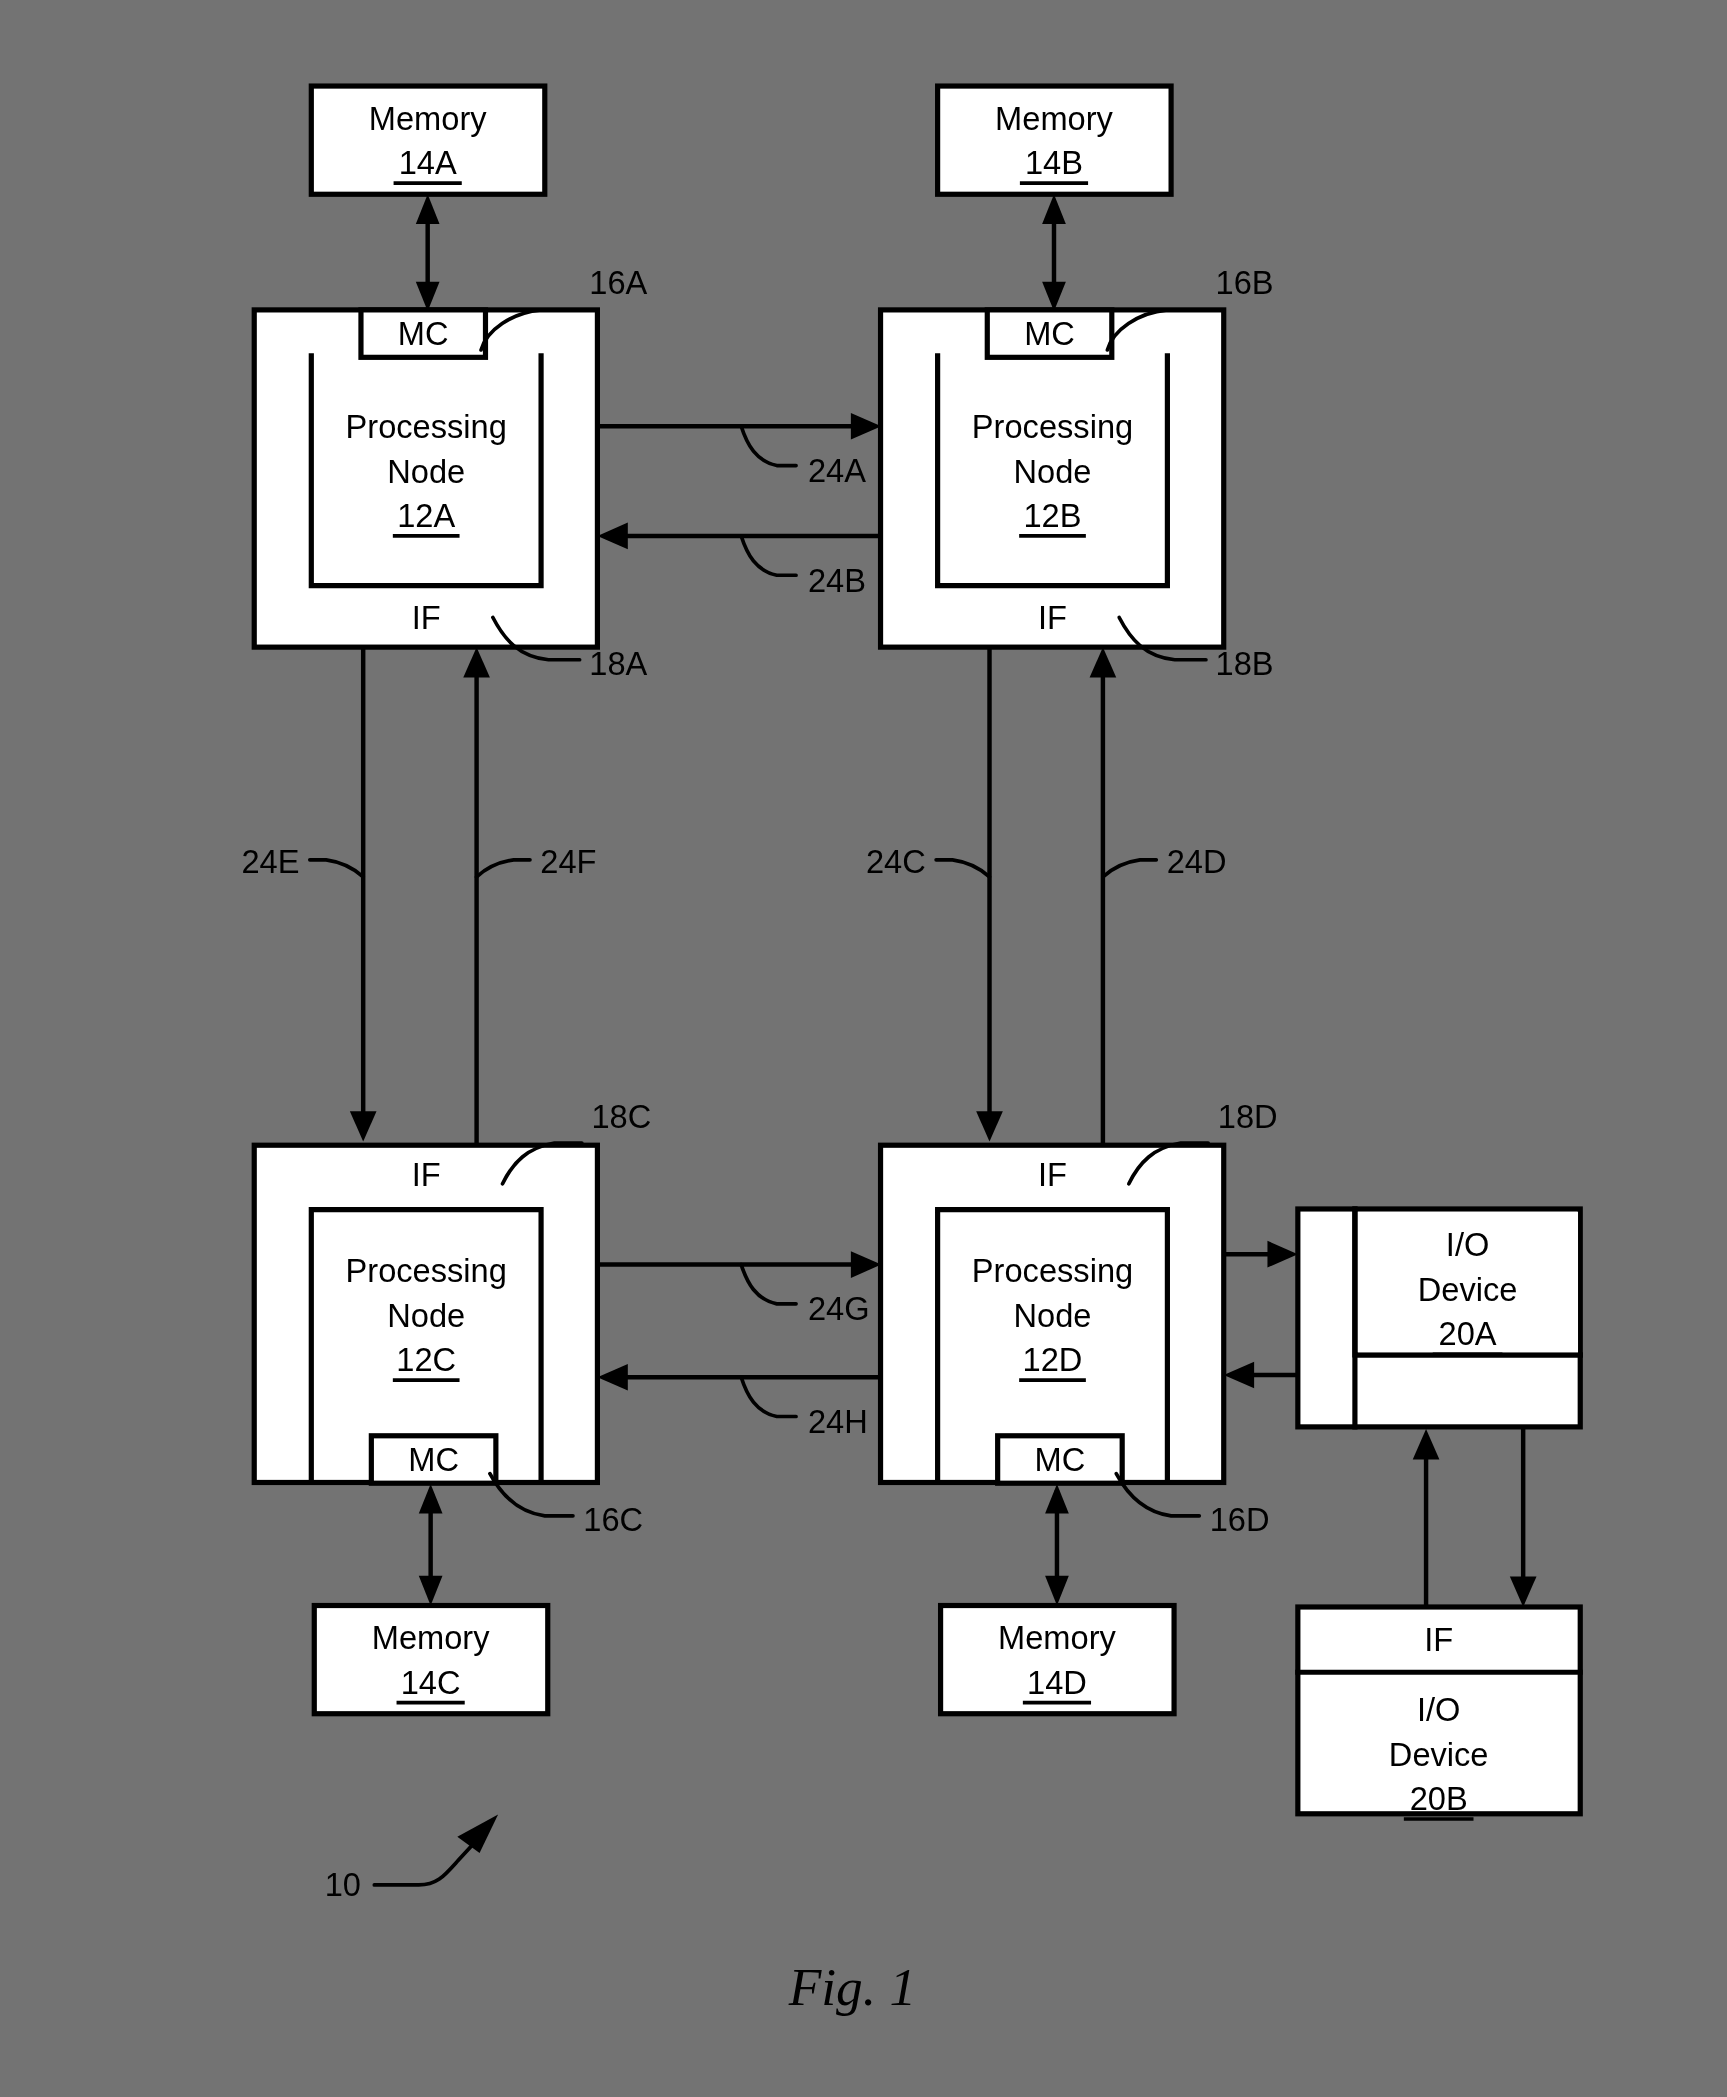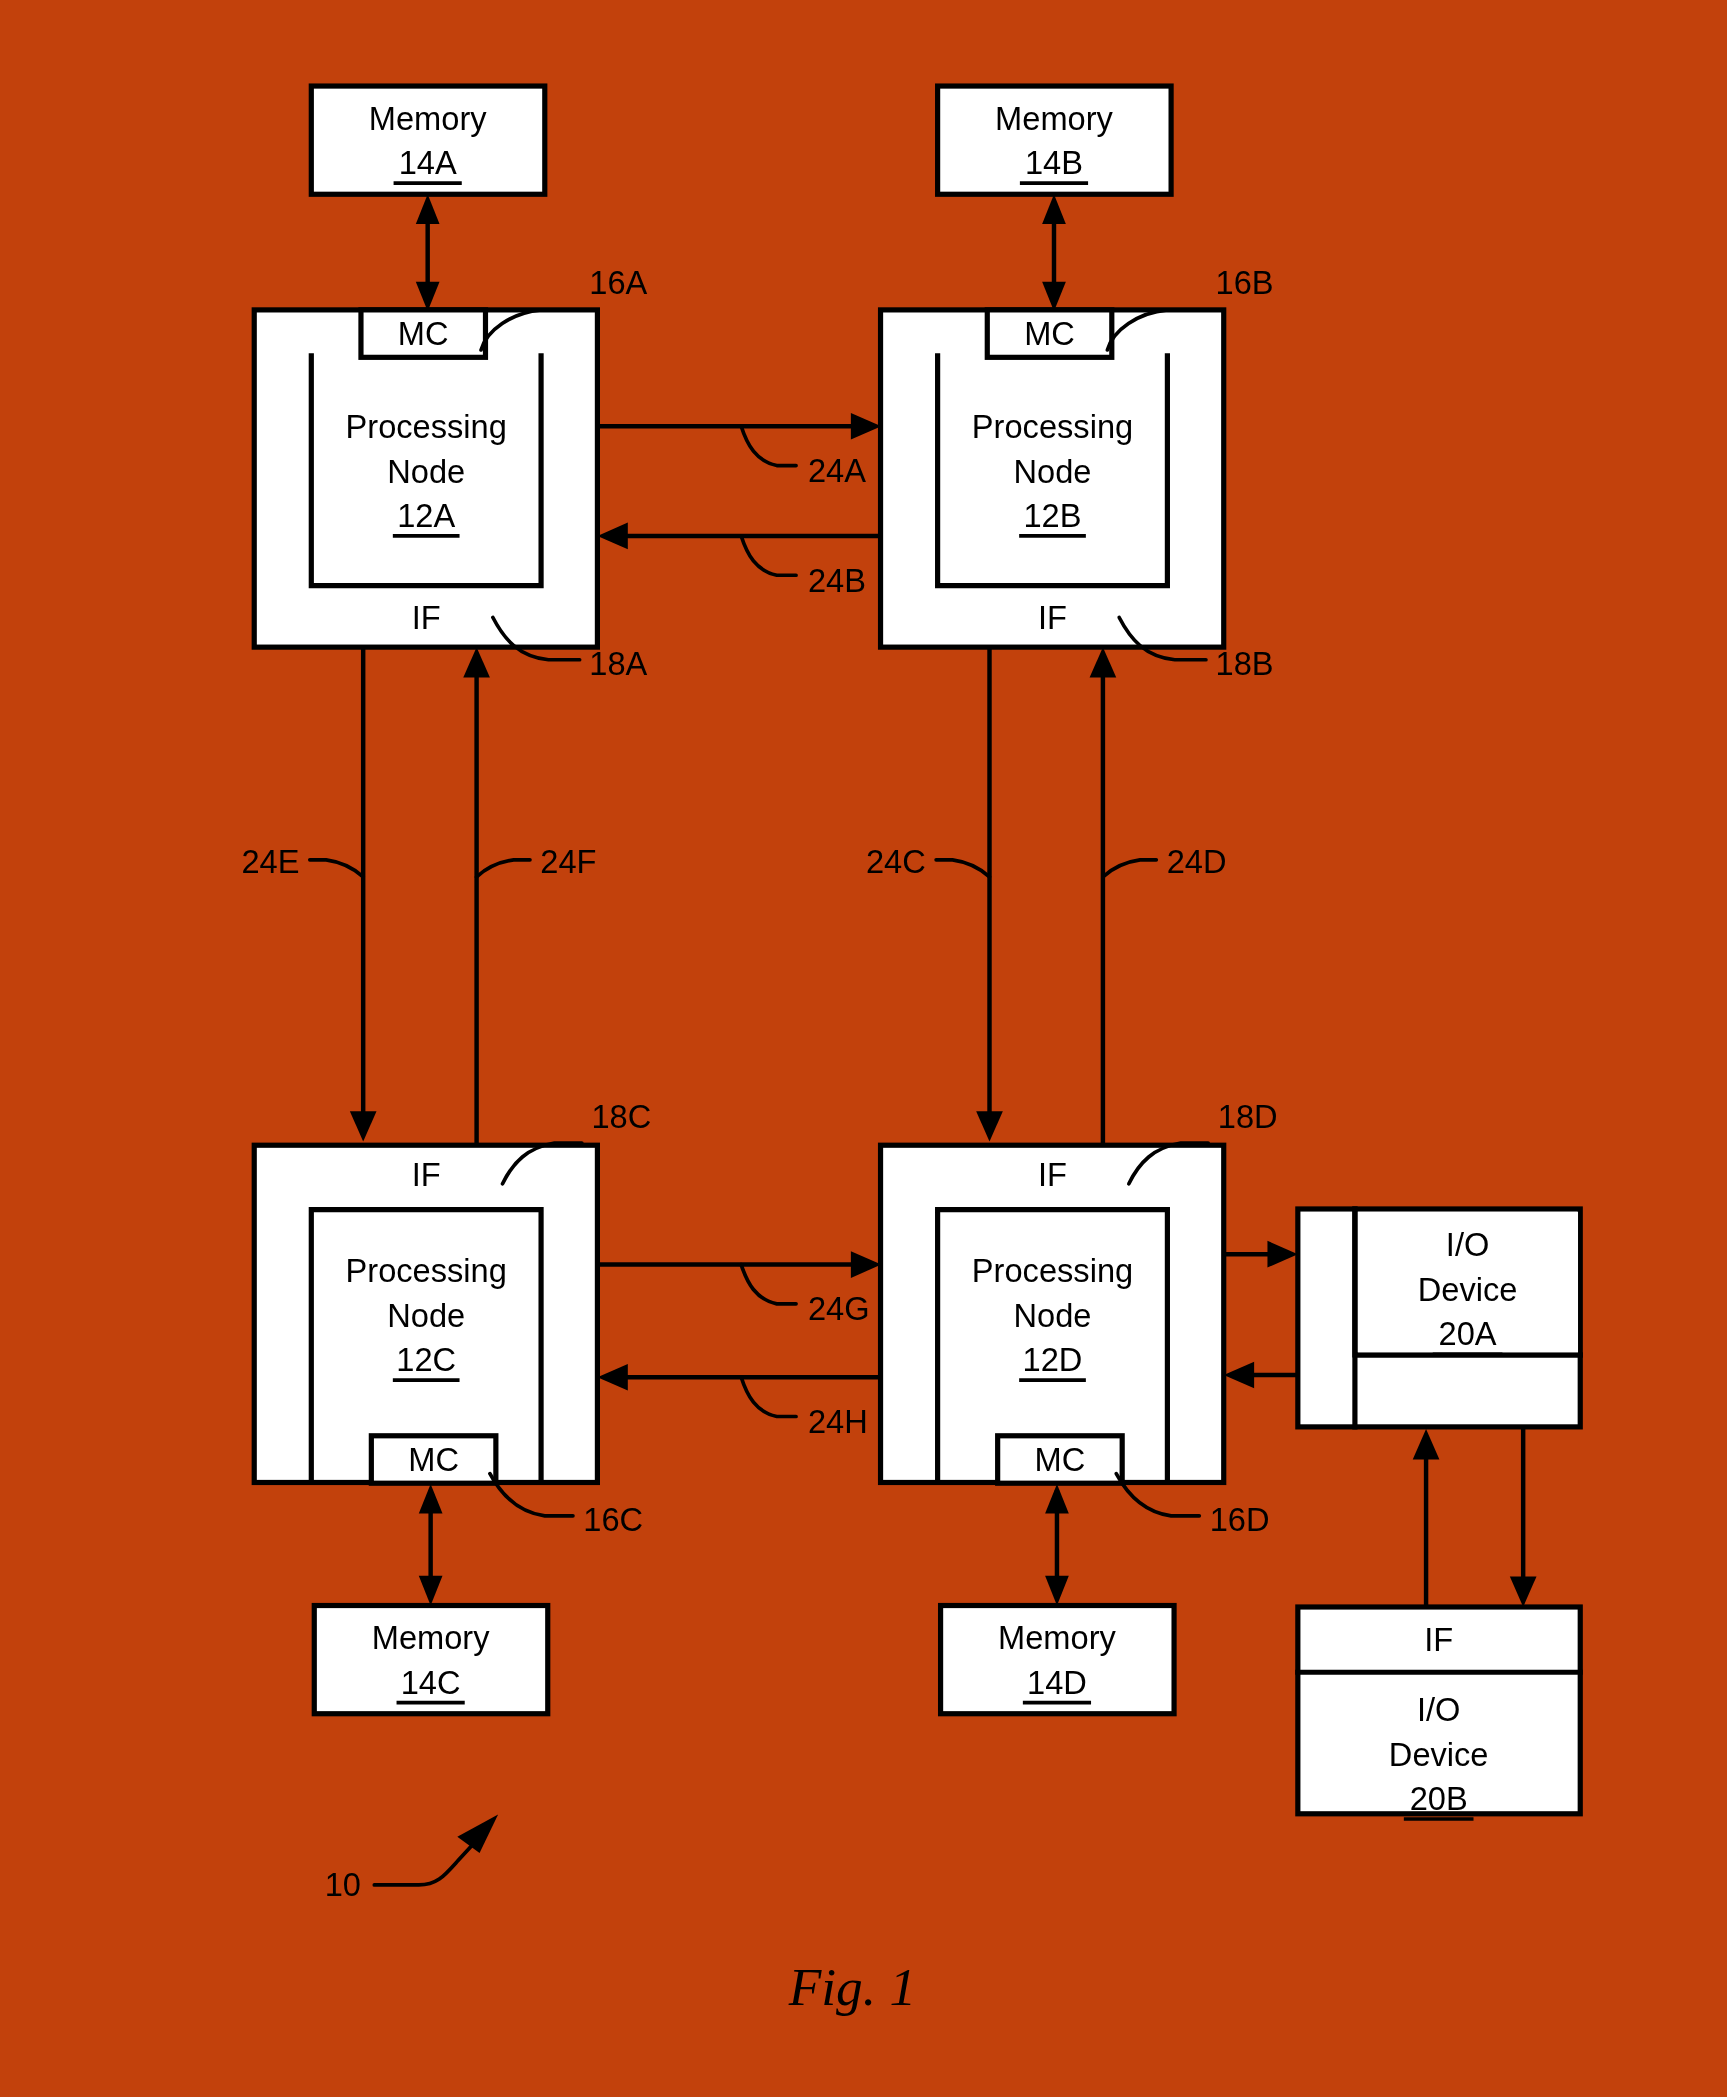--- a/index.html
+++ b/index.html
@@ -10,21 +10,21 @@
   body {
     width: 1727px;
     height: 2097px;
     font-family: "Liberation Sans", sans-serif;
     overflow: hidden;
   }
   #figure-root {
     position: relative;
     width: 1727px;
     height: 2097px;
-    background: #c2410c;
+    background: #737373;
   }
   svg#diagram {
     display: block;
     width: 1727px;
     height: 2097px;
   }
   .box-line {
     fill: none;
     stroke: #000000;
     stroke-width: 7;

